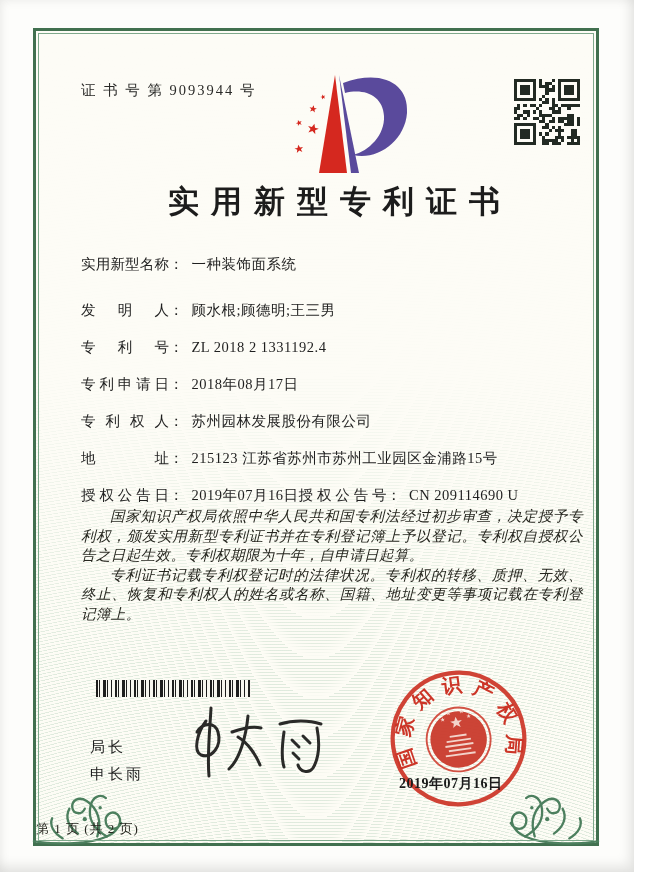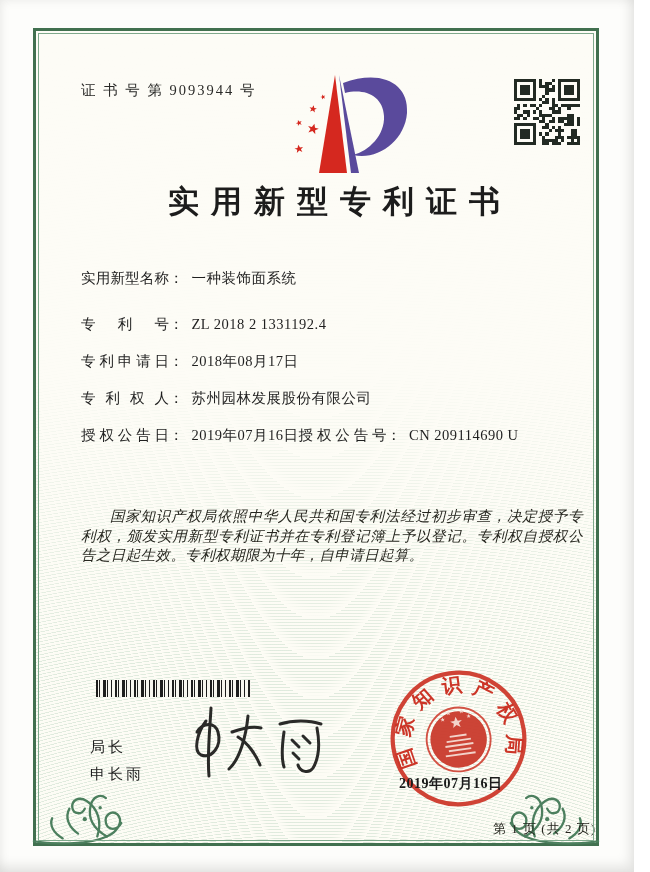--- a/index.html
+++ b/index.html
@@ -35,21 +35,21 @@
   .qr svg { width:100%; height:100%; }
 
   .title {
     position:absolute; left:0; top:150px; width:100%;
     text-align:center; font-size:31px; font-weight:700; color:#1c1c1c;
     letter-spacing:12px; text-indent:12px; white-space:nowrap;padding-left:36px;
   }
 
   .fields { position:absolute; left:45px; top:223px; width:500px; }
   .frow { margin-bottom:16px; font-size:14.5px; color:#222; line-height:21px; white-space:nowrap; }
-  .frow.first { margin-bottom:25px;margin-top:14px; }
+  .frow.first { margin-bottom:25px; }
   .flabel {
     display:inline-block; width:88px; text-align:justify; text-align-last:justify;
     vertical-align:top; color:#1f1f1f;
   }
   .colon { margin-right:8px; }
   .fvalue { letter-spacing:0.5px; color:#1f1f1f; }
   .grant-pair2 { }
 
   .body-text {
     position:absolute; left:45px; top:476px; width:502px;
@@ -82,21 +82,21 @@
     font-size:14px; font-weight:600; color:#1b1b1b; letter-spacing:0.5px; white-space:nowrap;
   }
 
   .flourish { position:absolute; width:96px; height:98px; }
   .fl-left  { left:-4px; bottom:-6px; transform:scaleX(-1); }
   .fl-right { right:-4px; bottom:-6px; }
   .flourish svg { width:100%; height:100%; }
 
   .footer {
     position:absolute; left:0; bottom:5px; width:100%;
-    text-align:right; font-size:13px; color:#26261f; letter-spacing:1px;
+    text-align:left; font-size:13px; color:#26261f; letter-spacing:1px;
   }
 </style>
 </head>
 <body>
 
 <div class="page">
   <div class="cert">
 
     <div class="cert-no">证 书 号 第 9093944 号</div>
 
@@ -264,35 +264,42 @@
         </svg>
     </div>
 
     <h1 class="title">实用新型专利证书</h1>
 
     <div class="fields">
       <div class="frow first">
         <span class="flabel">实用新型名称</span><span class="colon">：</span><span class="fvalue">一种装饰面系统</span>
       </div>
       <div class="frow">
+        <span class="flabel">发明人</span><span class="colon">：</span><span class="fvalue">顾水根;顾德明;王三男</span>
+      </div>
+      <div class="frow">
         <span class="flabel">专利号</span><span class="colon">：</span><span class="fvalue">ZL 2018 2 1331192.4</span>
       </div>
       <div class="frow">
         <span class="flabel">专利申请日</span><span class="colon">：</span><span class="fvalue">2018年08月17日</span>
       </div>
       <div class="frow">
         <span class="flabel">专利权人</span><span class="colon">：</span><span class="fvalue">苏州园林发展股份有限公司</span>
+      </div>
+      <div class="frow">
+        <span class="flabel">地址</span><span class="colon">：</span><span class="fvalue">215123 江苏省苏州市苏州工业园区金浦路15号</span>
       </div>
       <div class="frow">
         <span class="flabel">授权公告日</span><span class="colon">：</span><span class="fvalue">2019年07月16日</span><span class="grant-pair2"><span class="flabel">授权公告号</span><span class="colon">：</span><span class="fvalue">CN 209114690 U</span></span>
       </div>
     </div>
 
     <div class="body-text">
       <p>国家知识产权局依照中华人民共和国专利法经过初步审查，决定授予专利权，颁发实用新型专利证书并在专利登记簿上予以登记。专利权自授权公告之日起生效。专利权期限为十年，自申请日起算。</p>
+      <p>专利证书记载专利权登记时的法律状况。专利权的转移、质押、无效、终止、恢复和专利权人的姓名或名称、国籍、地址变更等事项记载在专利登记簿上。</p>
     </div>
 
     <div class="barcode"></div>
 
     <div class="officer">
       <div>局长</div>
       <div>申长雨</div>
     </div>
 
     <div class="signature">

